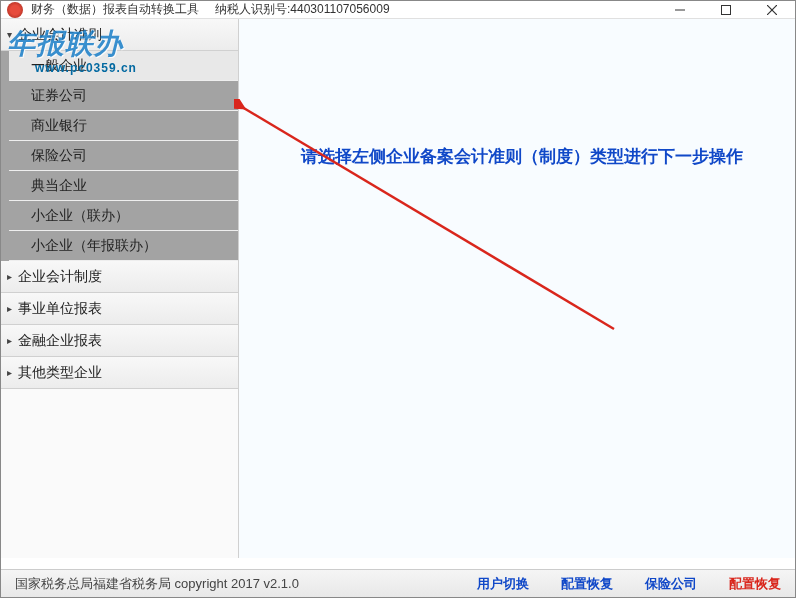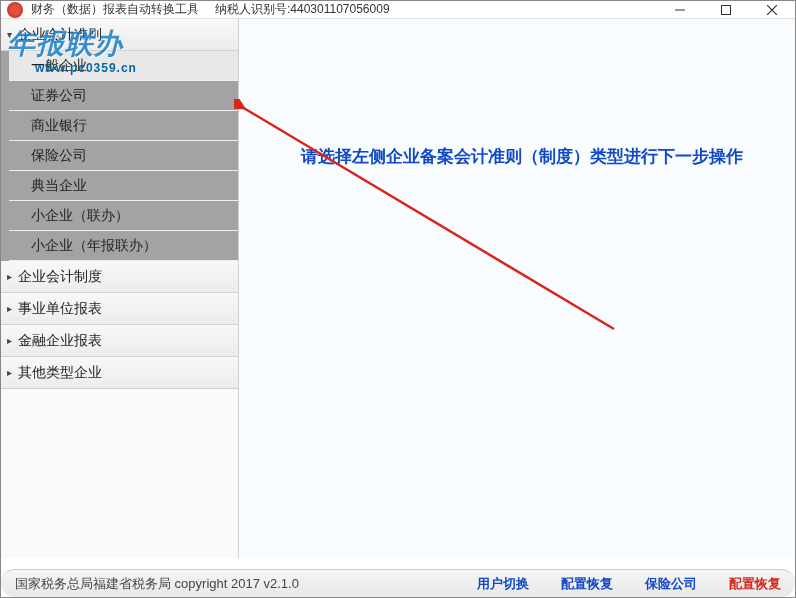--- a/index.html
+++ b/index.html
@@ -18,21 +18,21 @@
     .accordion-header { height: 32px; display: flex; align-items: center; padding-left: 6px; background: linear-gradient(#f8f8f8, #ececec); border-bottom: 1px solid #d0d0d0; cursor: pointer; font-size: 14px; color: #222; }
     .accordion-header .caret { margin-right: 6px; font-size: 10px; color: #444; }
     .sub-items { background: #a3a3a3; padding-left: 8px; }
     .sub-item { height: 30px; display: flex; align-items: center; padding-left: 22px; font-size: 14px; color: #222; border-bottom: 1px solid #eee; cursor: pointer; }
     .sub-item.highlight { background: #e8e8e8; }
     
     .main { flex: 1; background: #f8fcff; position: relative; }
     .main-hint { position: absolute; top: 126px; left: 30px; right: 20px; text-align: center; font-size: 17px; font-weight: bold; color: #1048c8; }
     .arrow-svg { position: absolute; top: 80px; left: -5px; pointer-events: none; }
     
-    .statusbar { position: absolute; bottom: 0; left: 0; right: 0; height: 28px; background: linear-gradient(#f5f5f5, #e8e8e8); border-top: 1px solid #ccc; display: flex; align-items: center; padding: 0 14px; font-size: 13px; border-radius: 14px; }
+    .statusbar { position: absolute; bottom: 0; left: 0; right: 0; height: 28px; background: linear-gradient(#f5f5f5, #e8e8e8); border-top: 1px solid #ccc; display: flex; align-items: center; padding: 0 14px; font-size: 13px; }
     .status-left { color: #444; }
     .status-right { margin-left: auto; display: flex; gap: 32px; justify-content: space-between; }
     .status-link { color: #1048c8; font-weight: bold; cursor: pointer; }
     .status-link.danger { color: #d9261c; }
     
     .watermark { position: absolute; top: 24px; left: 6px; pointer-events: none; z-index: 50; }
     .watermark .wm1 { font-size: 28px; font-weight: bold; color: #1a7fc9; opacity: 0.85; font-style: italic; letter-spacing: 1px; text-shadow: 1px 1px 0 #fff; }
     .watermark .wm2 { font-size: 12px; color: #0369a1; font-weight: bold; letter-spacing: 1px; margin-top: -2px; margin-left: 28px; }
   </style>
 </head>

